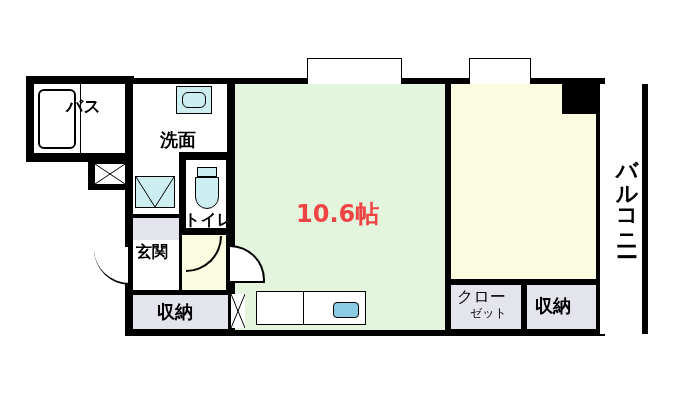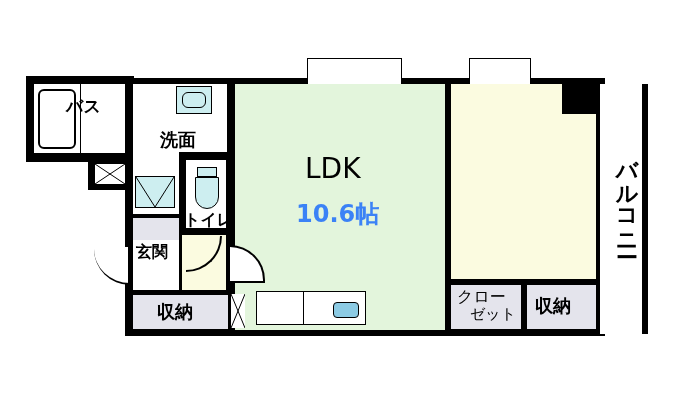--- a/index.html
+++ b/index.html
@@ -1,20 +1,20 @@
 <!DOCTYPE html>
 <html><head>
 <meta charset="utf-8">
 <style>
   html,body{margin:0;padding:0;background:#fff;}
   body{width:674px;height:412px;position:relative;overflow:hidden;font-family:"DejaVu Sans",sans-serif;}
   .abs{position:absolute;box-sizing:border-box;}
   .wall{background:#000;}
   .label{position:absolute;font-weight:bold;color:#000;white-space:nowrap;}
-  .blue{color:#3b82f6;}
+  .blue{color:#ef4444;}
 </style>
 </head>
 <body>
 
 <div class="abs" style="left:0;top:0;width:556px;height:412px;">
 
   <div class="abs wall" style="left:26px;top:76px;width:108px;height:86px;"></div>
   <div class="abs" style="left:33px;top:83px;width:94px;height:71px;background:#fff;border:1px solid #000;"></div>
   <div class="abs" style="left:38px;top:89px;width:38px;height:60px;border:2px solid #000;border-radius:6px;"></div>
   <div class="abs" style="left:80px;top:84px;width:1px;height:69px;background:#000;"></div>
@@ -54,40 +54,39 @@
 
   <div class="abs" style="left:182px;top:235px;width:44px;height:55px;background:#fbfbe0;"></div>
   <div class="abs" style="left:186px;top:236px;width:36px;height:36px;border:2px solid #000;border-top:none;border-left:none;border-radius:0 0 36px 0;"></div>
 
   <div class="abs" style="left:133px;top:295px;width:95px;height:34px;background:#e4e4ec;"></div>
   <span class="label" style="left:157px;top:300px;font-size:18px;">収納</span>
 
   <div class="abs wall" style="left:228px;top:78px;width:222px;height:258px;"></div>
   <div class="abs" style="left:235px;top:84px;width:210px;height:246px;background:#e3f5dc;"></div>
   <div class="abs" style="left:307px;top:58px;width:95px;height:26px;background:#fff;border:1px solid #000;border-bottom:none;"></div>
-  <span class="label" style="left:305px;top:152px;font-size:28px;font-weight:normal;">LDK</span>
   <span class="label blue" style="left:296px;top:198px;font-size:24px;">10.6帖</span>
   <div class="abs" style="left:230px;top:245px;width:35px;height:38px;background:#fff;border:2px solid #000;border-left:none;border-radius:0 36px 0 0;"></div>
   <div class="abs" style="left:256px;top:291px;width:110px;height:34px;background:#fff;border:1px solid #000;">
     <div class="abs" style="left:46px;top:0;width:1px;height:32px;background:#000;"></div>
     <div class="abs" style="left:76px;top:10px;width:26px;height:16px;background:#8ccbe4;border:1px solid #000;border-radius:4px;"></div>
   </div>
   <div class="abs" style="left:231px;top:294px;width:14px;height:34px;background:#fff;">
     <svg width="14" height="34">
         <line x1="0" y1="0" x2="14" y2="34" stroke="#000"></line>
         <line x1="14" y1="0" x2="0" y2="34" stroke="#000"></line>
       </svg>
   </div>
 
   <div class="abs wall" style="left:445px;top:78px;width:160px;height:258px;"></div>
   <div class="abs" style="left:451px;top:84px;width:145px;height:195px;background:#fbfbe0;"></div>
   <div class="abs wall" style="left:562px;top:84px;width:34px;height:30px;"></div>
   <div class="abs" style="left:469px;top:58px;width:62px;height:26px;background:#fff;border:1px solid #000;border-bottom:none;"></div>
 
   <div class="abs" style="left:451px;top:285px;width:70px;height:44px;background:#e4e4ec;"></div>
   <span class="label" style="left:457px;top:287px;font-size:16px;font-weight:normal;">クロー</span>
-  <span class="label" style="left:470px;top:305px;font-size:15px;font-weight:normal;">ゼット</span>
+  <span class="label" style="left:470px;top:305px;font-size:12px;font-weight:normal;">ゼット</span>
   <div class="abs" style="left:527px;top:285px;width:69px;height:44px;background:#e4e4ec;"></div>
   <span class="label" style="left:535px;top:294px;font-size:18px;">収納</span>
 
   <div class="abs" style="left:600px;top:84px;width:48px;height:250px;background:#fff;border-right:6px solid #000;"></div>
   <span class="label" style="left:612px;top:145px;font-size:22px;writing-mode:vertical-rl;">バルコニー</span>
 </div>
 
 </body></html>

